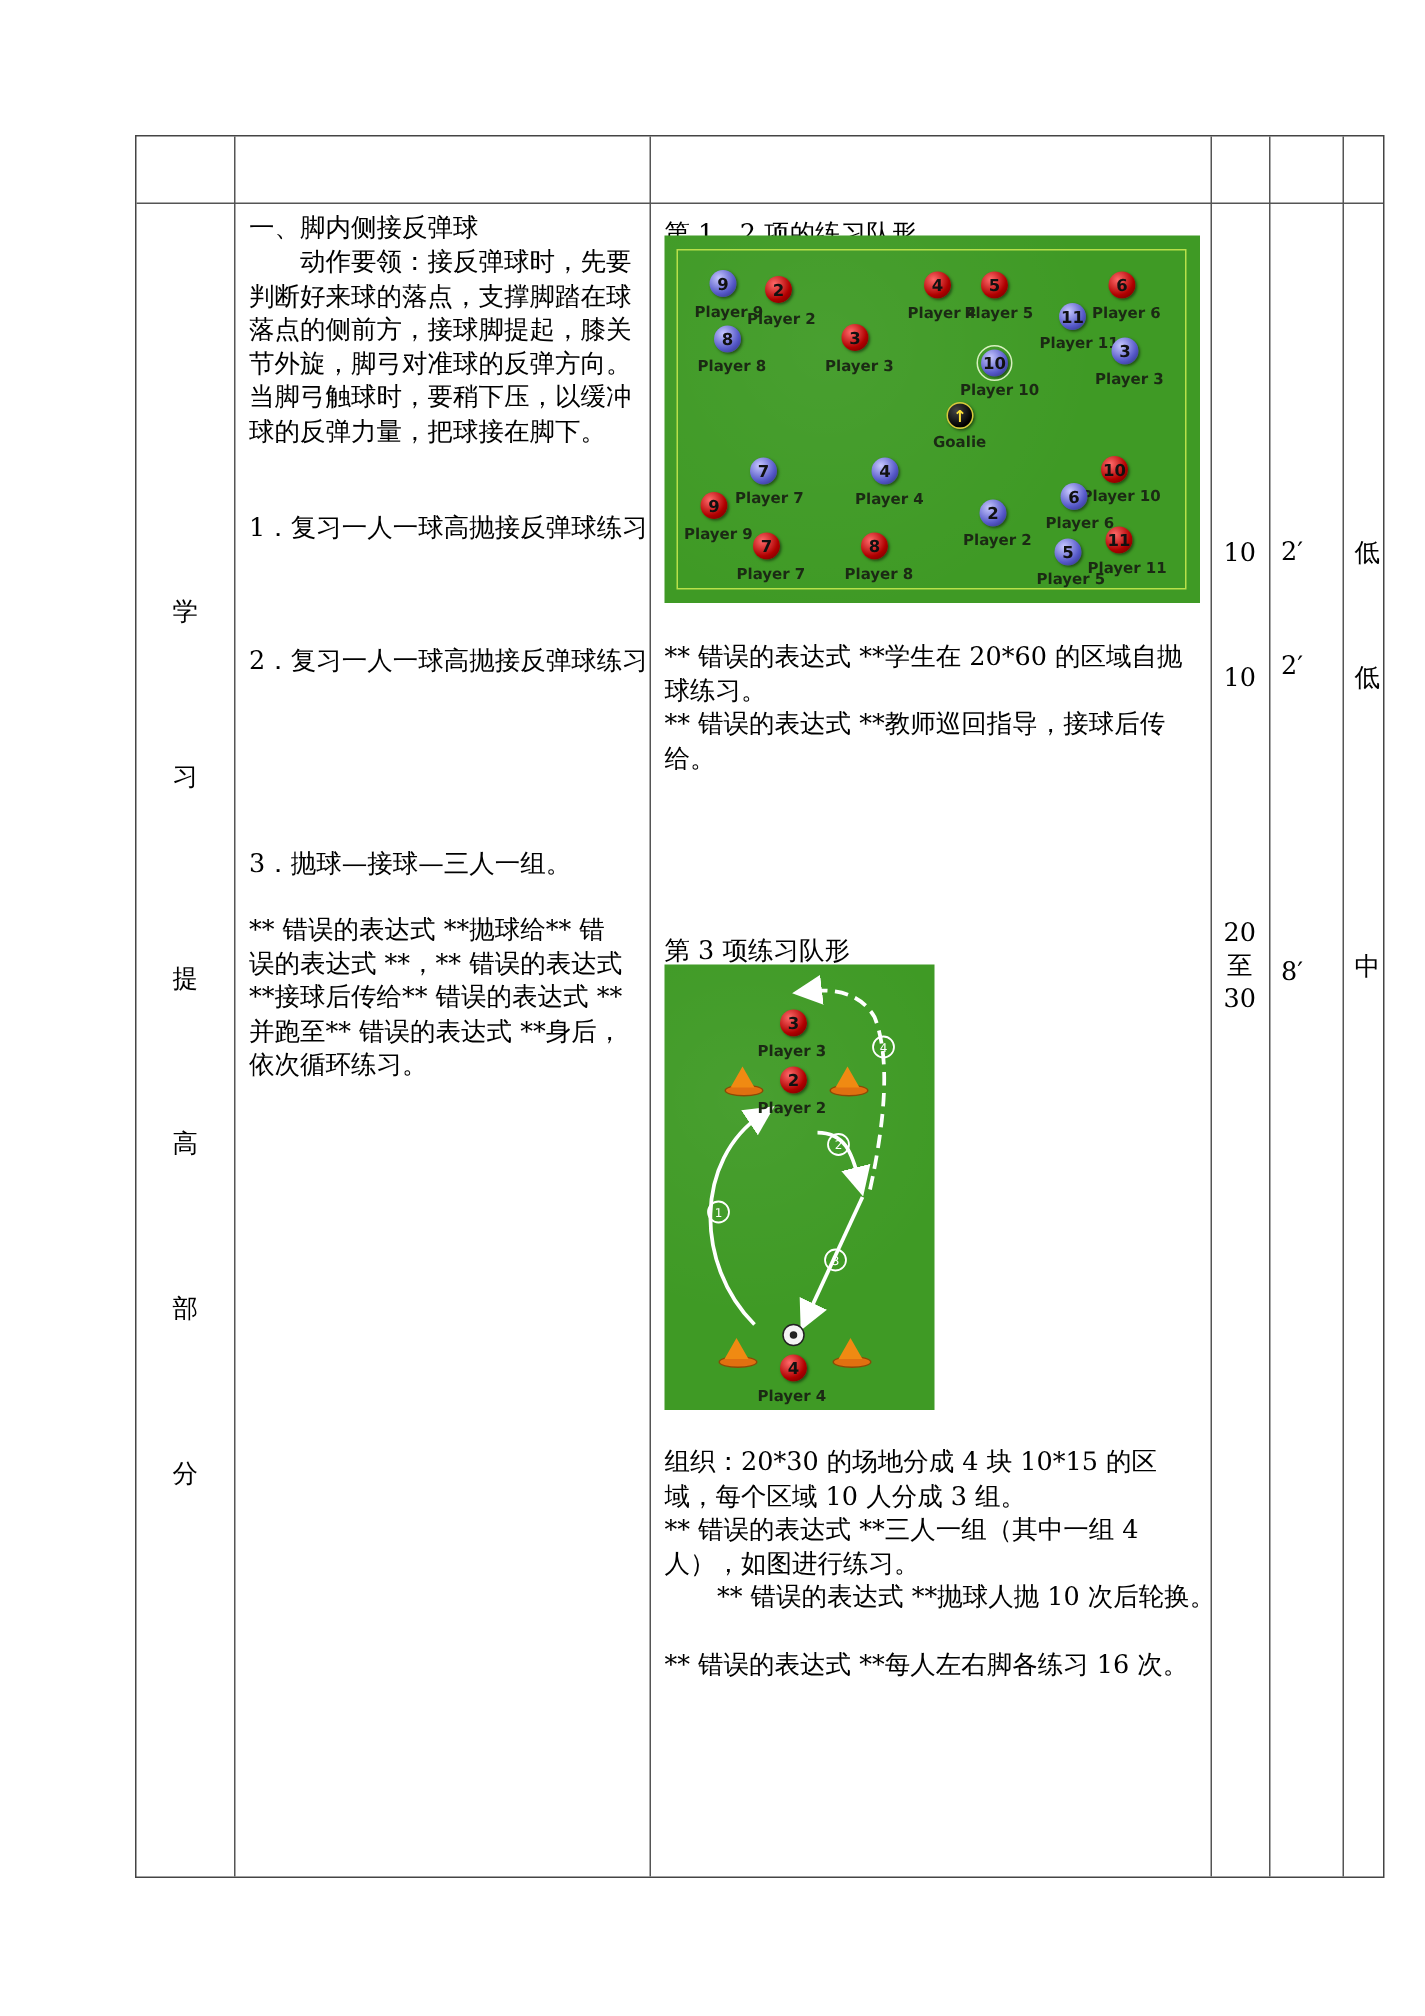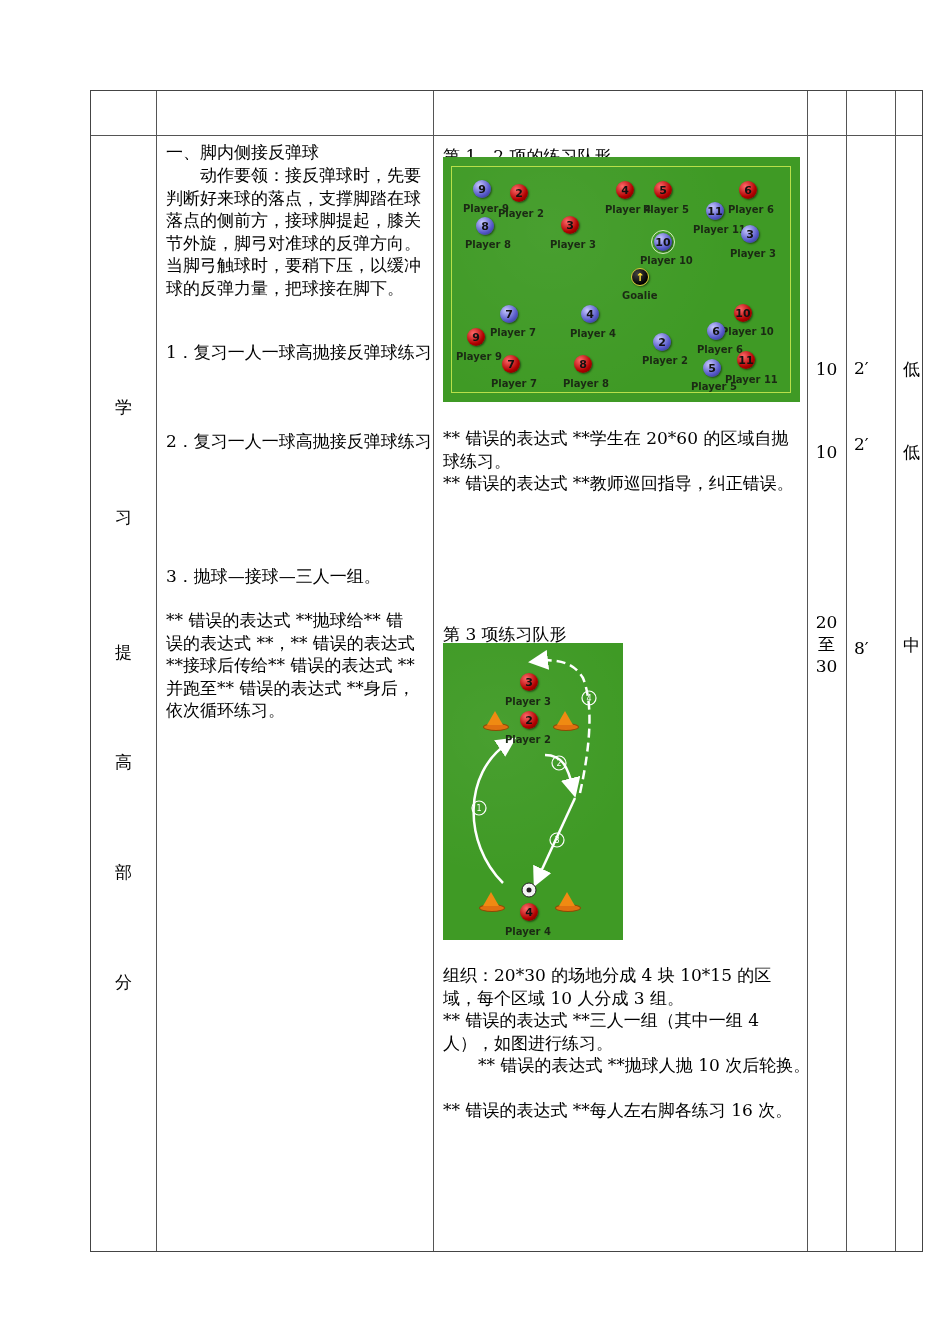--- a/index.html
+++ b/index.html
@@ -92,21 +92,21 @@
       <div class="plabel" style="left:278px; top:169px;">Player 10</div>
       <div class="ball blue" style="left:264px; top:165px;">6</div>
       <div class="plabel" style="left:254px; top:187px;">Player 6</div>
       <div class="ball blue" style="left:260px; top:202px;">5</div>
       <div class="plabel" style="left:248px; top:224px;">Player 5</div>
       <div class="ball red" style="left:294px; top:194px;">11</div>
       <div class="plabel" style="left:282px; top:217px;">Player 11</div>
     </div>
 
     <div class="txt" style="left:352px; top:336px; width:356px;">** 错误的表达式 **学生在 20*60 的区域自抛球练习。</div>
-    <div class="txt" style="left:352px; top:381px; width:356px;">** 错误的表达式 **教师巡回指导，纠正错误。</div>
+    <div class="txt" style="left:352px; top:381px; width:356px;">** 错误的表达式 **教师巡回指导，接球后传给。</div>
 
     <div class="txt" style="left:352px; top:532px;">第 3 项练习队形</div>
 
     <div class="field" style="left:352px; top:552px; width:180px; height:297px;">
       <svg width="180" height="297" style="position:absolute; left:0; top:0;">
         <defs>
           <marker id="ah" markerWidth="8" markerHeight="8" refX="4" refY="4" orient="auto">
             <path d="M0,0 L8,4 L0,8 Z" fill="#ffffff"></path>
           </marker>
         </defs>

